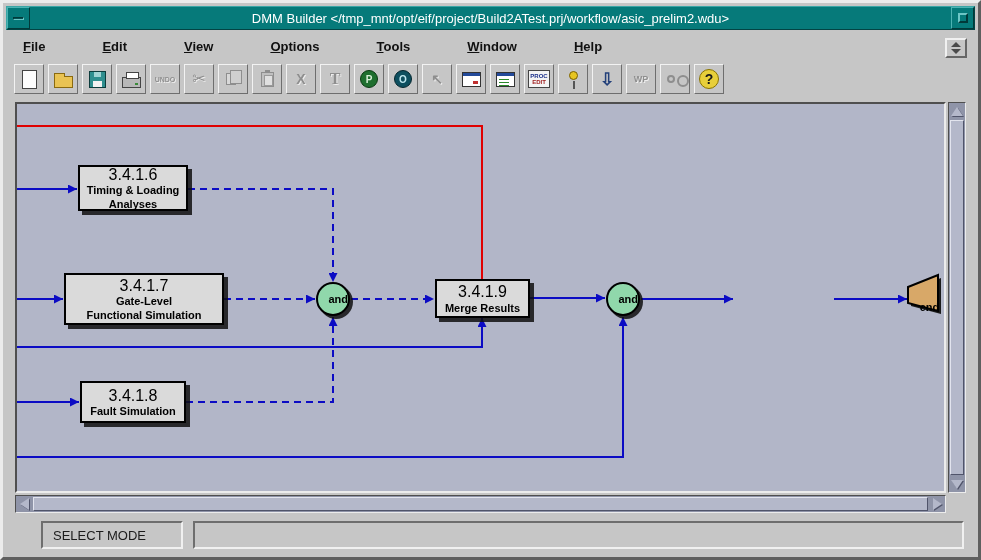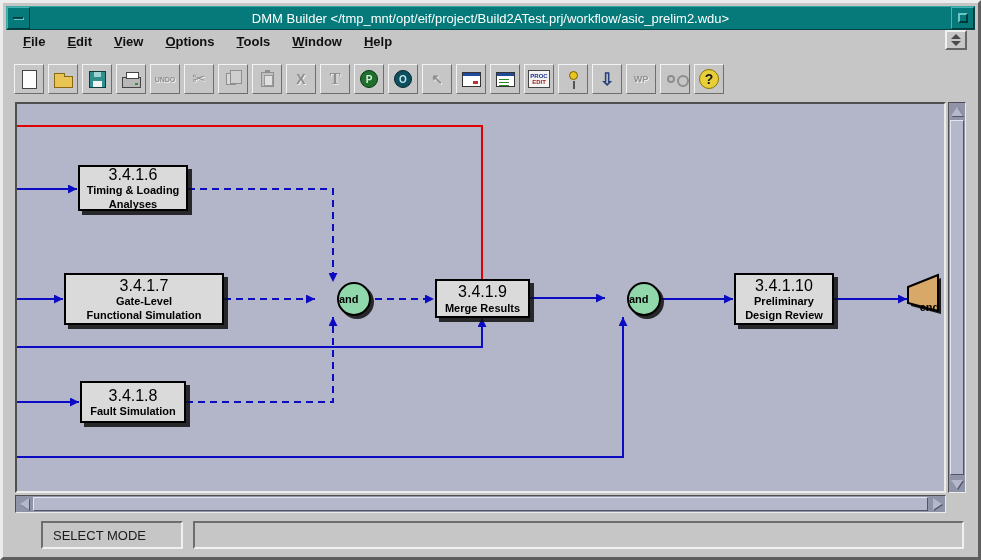--- a/index.html
+++ b/index.html
@@ -29,22 +29,23 @@
   .tb-min-glyph { width: 11px; height: 3px; background: #025252; border: 1px solid; border-color:#013a3a #6cc6c6 #6cc6c6 #013a3a; }
   .tb-max-glyph { width: 10px; height: 10px; background: var(--titlebar); border: 2px solid; border-color:#6cc6c6 #013a3a #013a3a #6cc6c6; }
   .tb-title {
     flex: 1; text-align: center; color: #ffffff;
     font-size: 13px; font-weight: normal; white-space: nowrap; overflow: hidden;
   }
 
   
   .menubar {
     position: absolute; left: 3px; top: 27px; right: 3px; height: 28px;
-    display: flex; align-items: flex-start; padding: 0 6px;
-    background: var(--chrome);
+    display: flex; align-items: flex-end; padding: 0 6px;
+    background: var(--chrome);
+    gap: 35px;
   }
   .menu-item {
     padding: 4px 11px; font-size: 13px; font-weight: bold; color: #101010; cursor: default;
   }
   .menu-item .mn { text-decoration: underline; }
   .menu-grip {
     margin-left: auto; margin-right: 2px; width: 22px; height: 20px;
     background: var(--chrome); border: 2px solid; border-color: #f0f0f0 #666 #666 #f0f0f0;
     display: flex; flex-direction: column; align-items: center; justify-content: center; gap: 2px;
   }
@@ -125,22 +126,22 @@
     border: 2px solid #000; box-shadow: 4px 4px 0 rgba(15,15,15,0.85);
     display: flex; flex-direction: column; align-items: center; justify-content: center;
     text-align: center; line-height: 1.2; z-index: 2; padding: 1px 2px;
   }
   .node .nid { font-size: 16px; font-weight: normal; color: #000000; }
   .node .nlabel { font-size: 11px; font-weight: bold; color: #000; }
   .and-node {
     position: absolute; width: 34px; height: 34px; border-radius: 50%;
     background: var(--and-fill); border: 2px solid #000;
     box-shadow: 3px 3px 0 rgba(15,15,15,0.85);
-    display: flex; align-items: center; justify-content: flex-start;
-    font-size: 11px; font-weight: bold; color: #000; z-index: 2; margin-left: 21px;
+    display: flex; align-items: center; justify-content: flex-end;
+    font-size: 11px; font-weight: bold; color: #000; z-index: 2;
   }
   .end-label { position: absolute; z-index: 3; font-size: 11px; font-weight: bold; color: #000; text-align: center; }
 
   
   .vscroll {
     position: absolute; top: 0; right: 0; bottom: 20px; width: 18px;
     background: var(--sb-trough);
     border: 1px solid; border-color: #4f4f4f #ececec #ececec #4f4f4f;
   }
   .hscroll {
@@ -313,25 +314,20 @@
       <div class="node" style="left:63px; top:277px; width:106px; height:42px;">
         <span class="nid">3.4.1.8</span>
         <span class="nlabel">Fault Simulation</span>
       </div>
 
       <div class="node" style="left:418px; top:175px; width:95px; height:39px;">
         <span class="nid">3.4.1.9</span>
         <span class="nlabel">Merge Results</span>
       </div>
 
-      <div class="node" style="left:717px; top:169px; width:100px; height:52px;">
-        <span class="nid">3.4.1.10</span>
-        <span class="nlabel">Preliminary</span>
-        <span class="nlabel">Design Review</span>
-      </div>
 
       <div class="and-node" style="left:299px; top:178px;">
         <span>and</span>
       </div>
       <div class="and-node" style="left:589px; top:178px;">
         <span>and</span>
       </div>
 
       <div class="end-label" style="left:891px; top:197px; width:43px;">end</div>
     </div>

